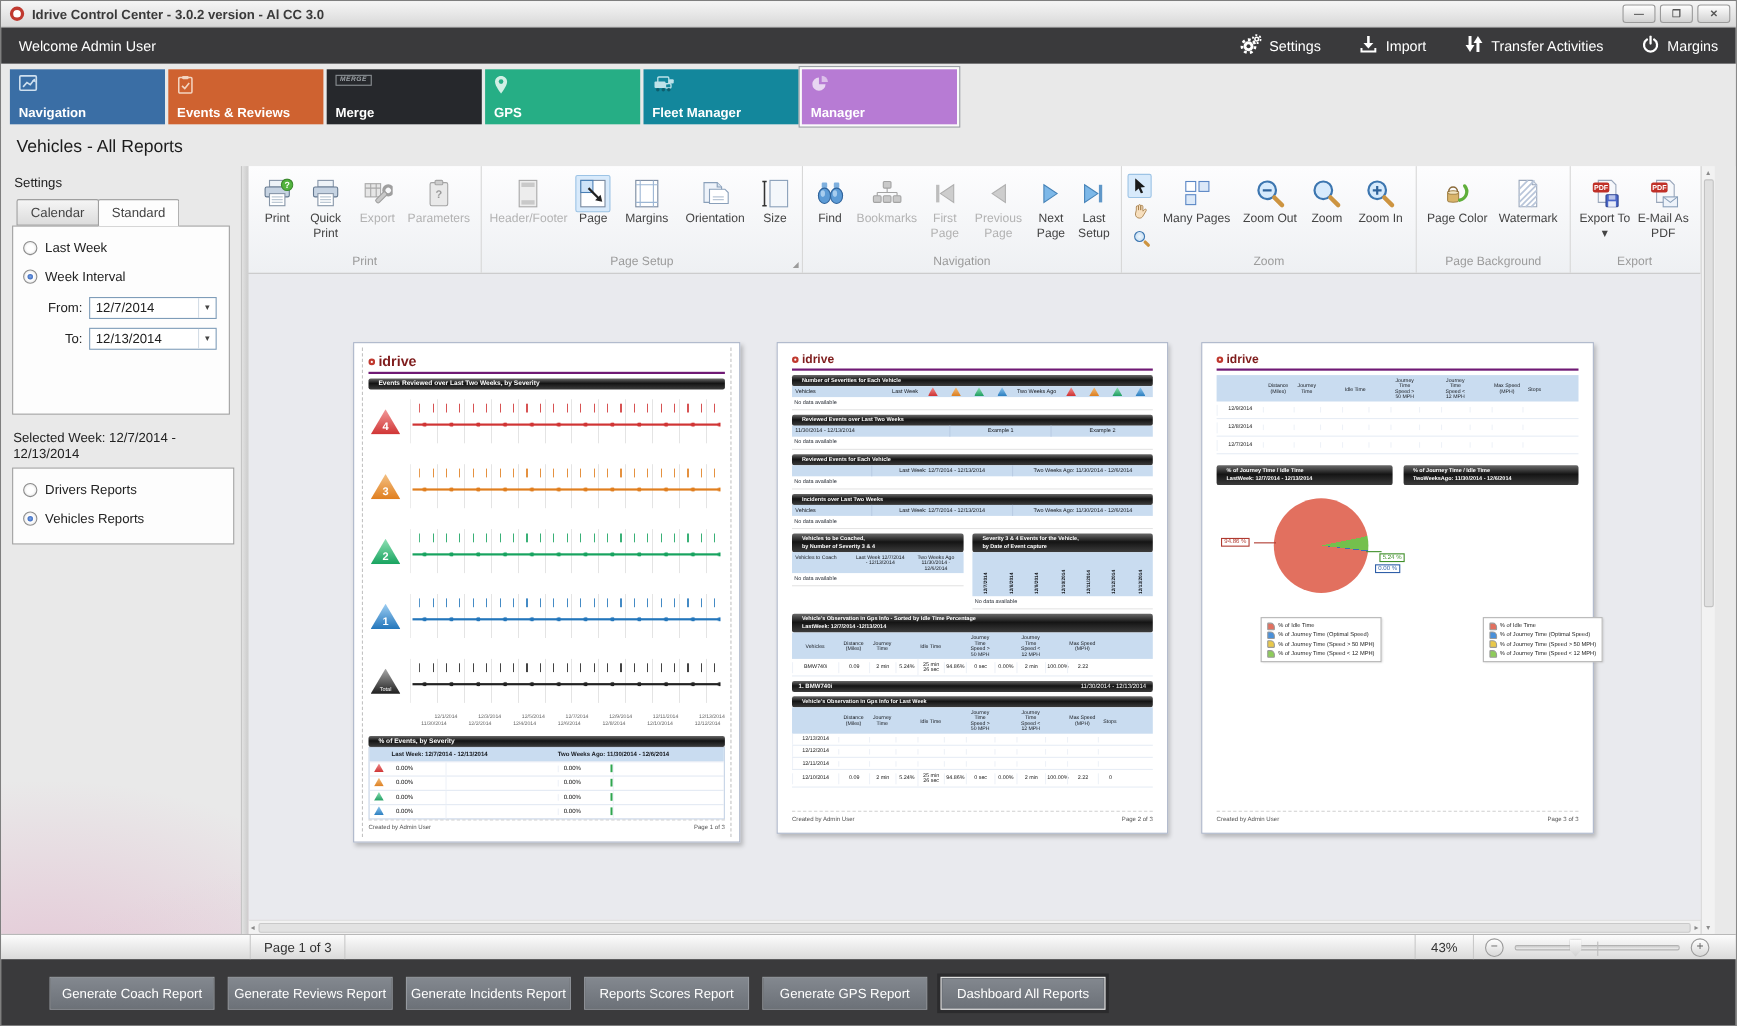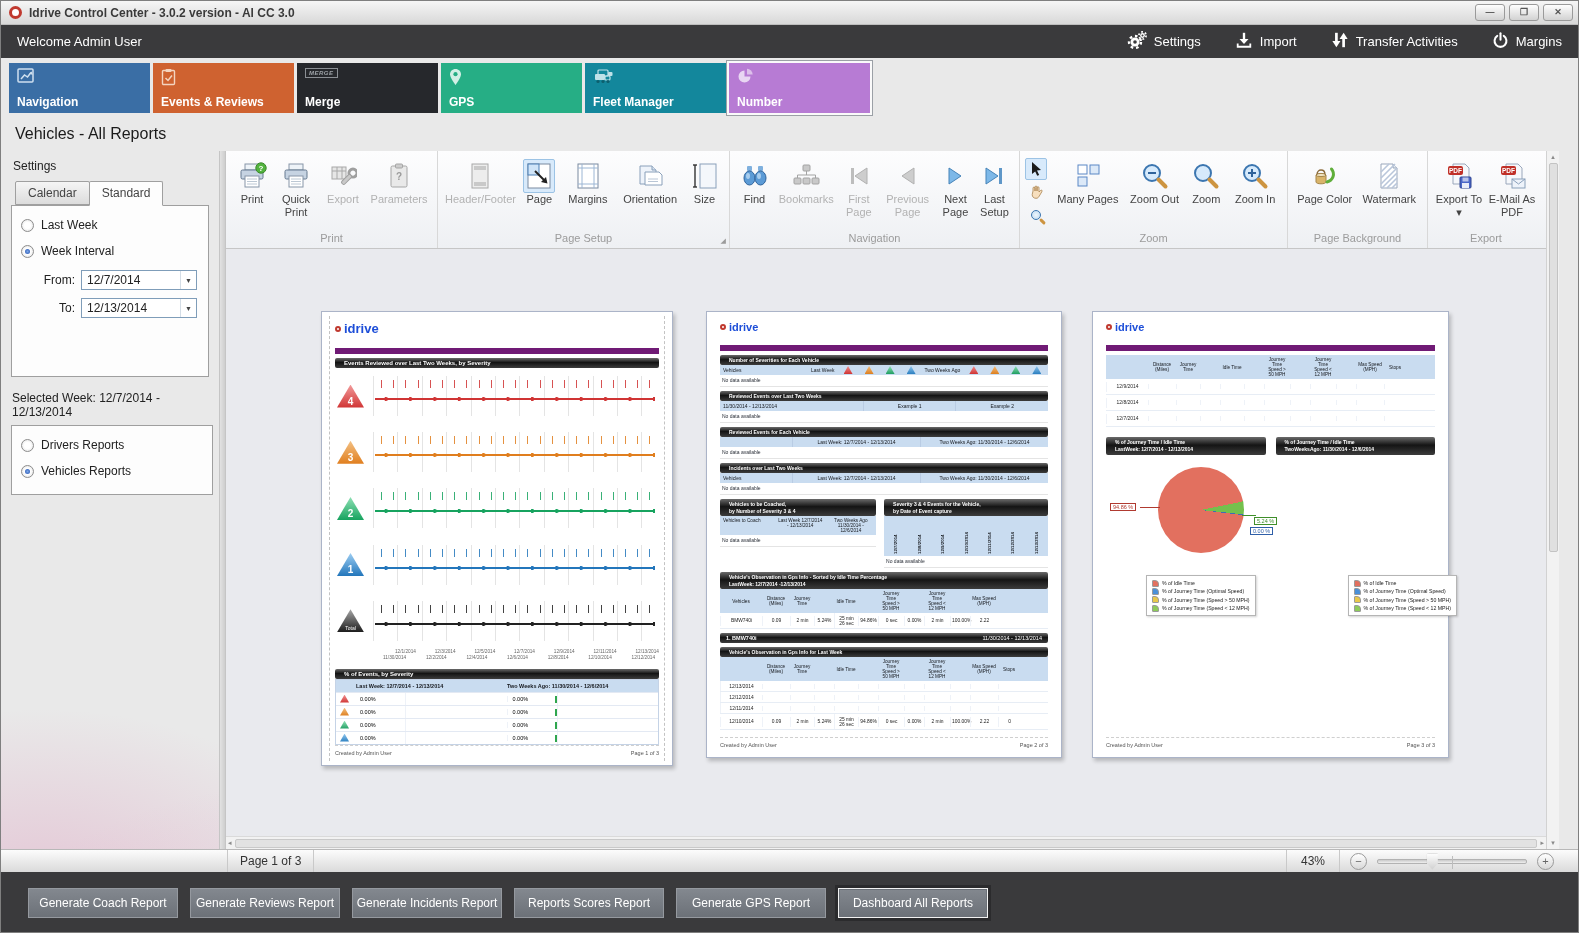--- a/index.html
+++ b/index.html
@@ -67,21 +67,21 @@
   .mag::after{content:"";position:absolute;width:7px;height:3px;background:#cd9440;border-radius:2px;transform:rotate(45deg);right:-6px;bottom:-4px}
 
   
   .preview{flex:1;background:#e9eaee;position:relative;overflow:hidden}
   .page{position:absolute;background:#fff;border:1px solid #abb4c8;box-shadow:2px 3px 4px rgba(0,0,0,.22)}
   #page1{left:95px;top:62px;width:352px;height:455px}
   #page2{left:480px;top:62px;width:356px;height:447px}
   #page3{left:866px;top:62px;width:357px;height:447px}
   .guide{position:absolute;top:4px;bottom:4px;border-left:1px dashed #c3c3c3}
   .pinner{position:absolute;inset:9px 13px;display:flex;flex-direction:column}
-  .plogo{display:flex;align-items:center;gap:3px;font-weight:bold;color:#1d4ed8;border-bottom:6px solid #701a75;padding-bottom:12px;margin-bottom:4px}
+  .plogo{display:flex;align-items:center;gap:3px;font-weight:bold;color:#7f1d1d;border-bottom:2px solid #701a75;padding-bottom:2px;margin-bottom:4px}
   .plogo .ring{width:6px;height:6px;border-radius:50%;border:2px solid #c0392f;flex:none}
   .dbar{background:linear-gradient(#6a6a6a,#141414 45%,#3c3c3c);color:#fff;font-weight:bold;border-radius:2px;padding:2px 0 2px 9px}
   .hrow{display:flex;background:#c9dcf0;align-items:center;color:#15181d}
   .nodata{color:#2a2f38;padding:2px 2px 3px;border-bottom:1px solid #e4e4e4}
   .mtri{width:9px;height:8px;clip-path:polygon(50% 0,100% 100%,0 100%);display:inline-block;flex:none}
   .t4{background:linear-gradient(#f09090,#cf3333)}.t3{background:linear-gradient(#f3bd7d,#dd7f1f)}
   .t2{background:linear-gradient(#8fe0b4,#1f9e62)}.t1{background:linear-gradient(#90c6ee,#2b7fc0)}
   .pfoot{margin-top:auto;display:flex;justify-content:space-between;font-size:5.5px;color:#555;border-top:1px dashed #cfcfcf;padding-top:4px}
 
   
@@ -135,21 +135,21 @@
 
   .statusbar{height:23px;background:linear-gradient(#fcfcfc,#dadada);border-top:1px solid #b8b8b8;display:flex;align-items:center;font-size:12px;color:#333}
   .sb-left-sp{width:227px;align-self:stretch;border-right:1px solid #c9c9c9}
   .pginfo{padding:0 12px;align-self:stretch;display:flex;align-items:center;border-right:1px solid #c9c9c9}
   .zoompct{padding:0 14px;align-self:stretch;display:flex;align-items:center;border-left:1px solid #c9c9c9;border-right:1px solid #c9c9c9}
   .zbtn{width:17px;height:17px;border-radius:50%;border:1px solid #9a9a9a;background:linear-gradient(#ffffff,#d8d8d8);display:flex;align-items:center;justify-content:center;font-size:11px;color:#666;line-height:0;margin:0 10px}
   .ztrack{width:150px;height:5px;background:linear-gradient(#c9c9c9,#efefef);border:1px solid #b2b2b2;border-radius:2px;position:relative}
   .zdetent{position:absolute;left:50%;top:-4px;width:1px;height:13px;background:#bdbdbd}
   .zthumb{position:absolute;left:33%;top:-6px;width:11px;height:16px;background:linear-gradient(#fdfdfd,#cfcfcf);clip-path:polygon(0 0,100% 0,100% 62%,50% 100%,0 62%);filter:drop-shadow(0 0 1px #7d7d7d)}
 
-  .bottombar{height:62px;background:#3a3a3c;display:flex;align-items:center;padding-left:27px;gap:12px}
+  .bottombar{height:62px;background:#3a3a3c;display:flex;align-items:center;padding-left:44px;gap:12px}
   .gbtn{width:150px;height:30px;background:linear-gradient(#83888f,#6c7178);border:1px solid #95999f;color:#fff;font-size:12px;display:flex;align-items:center;justify-content:center;white-space:nowrap}
   .gbtn.focus{border:1px solid #f2f2f2;box-shadow:0 0 0 1px #6c7178 inset,0 0 0 3px #2b2b2d}
 </style>
 </head>
 <body>
 
 <div class="titlebar">
   <span class="app-icon"></span>
   <span class="wtitle">Idrive Control Center - 3.0.2 version - Al CC 3.0</span>
   <span class="winbtn">—</span>
@@ -234,21 +234,21 @@
           <circle cx="10" cy="13.5" r="1.6" fill="#0d5f6e"></circle>
           <circle cx="15" cy="13.5" r="1.6" fill="#0d5f6e"></circle>
         </svg></span>
     <span class="lbl">Fleet Manager</span>
   </div>
   <div class="apptab selected" style="background:#b77bd4">
     <span><svg width="17" height="17" viewBox="0 0 17 17">
           <path d="M7.5 8.5V2.5a6 6 0 1 0 6 6z" fill="#e8d6f2"></path>
           <path d="M10 6.5V.8a6 6 0 0 1 5.7 5.7z" fill="#e8d6f2" opacity=".75"></path>
         </svg></span>
-    <span class="lbl">Number</span>
+    <span class="lbl">Manager</span>
   </div>
 </div>
 
 <div class="pagetitle">Vehicles - All Reports</div>
 
 <div class="content">
 
   <div class="sidebar">
     <div class="sb-title">Settings</div>
     <div class="sb-tabs">

